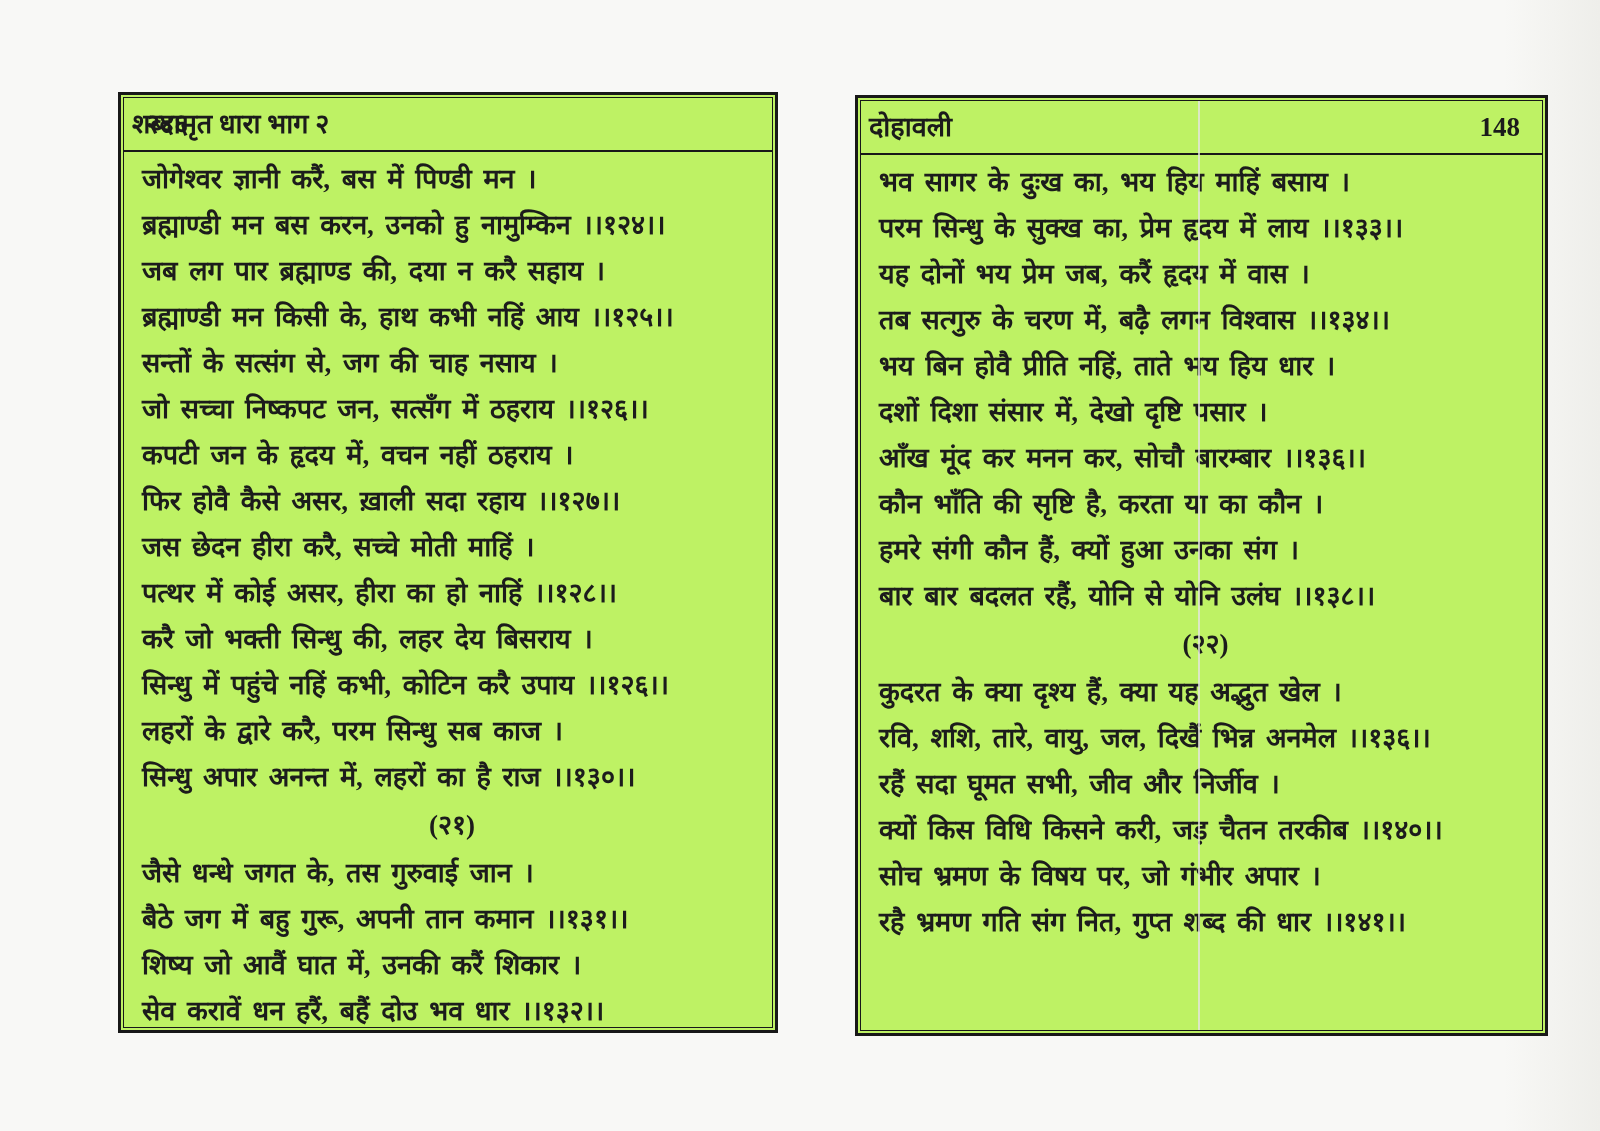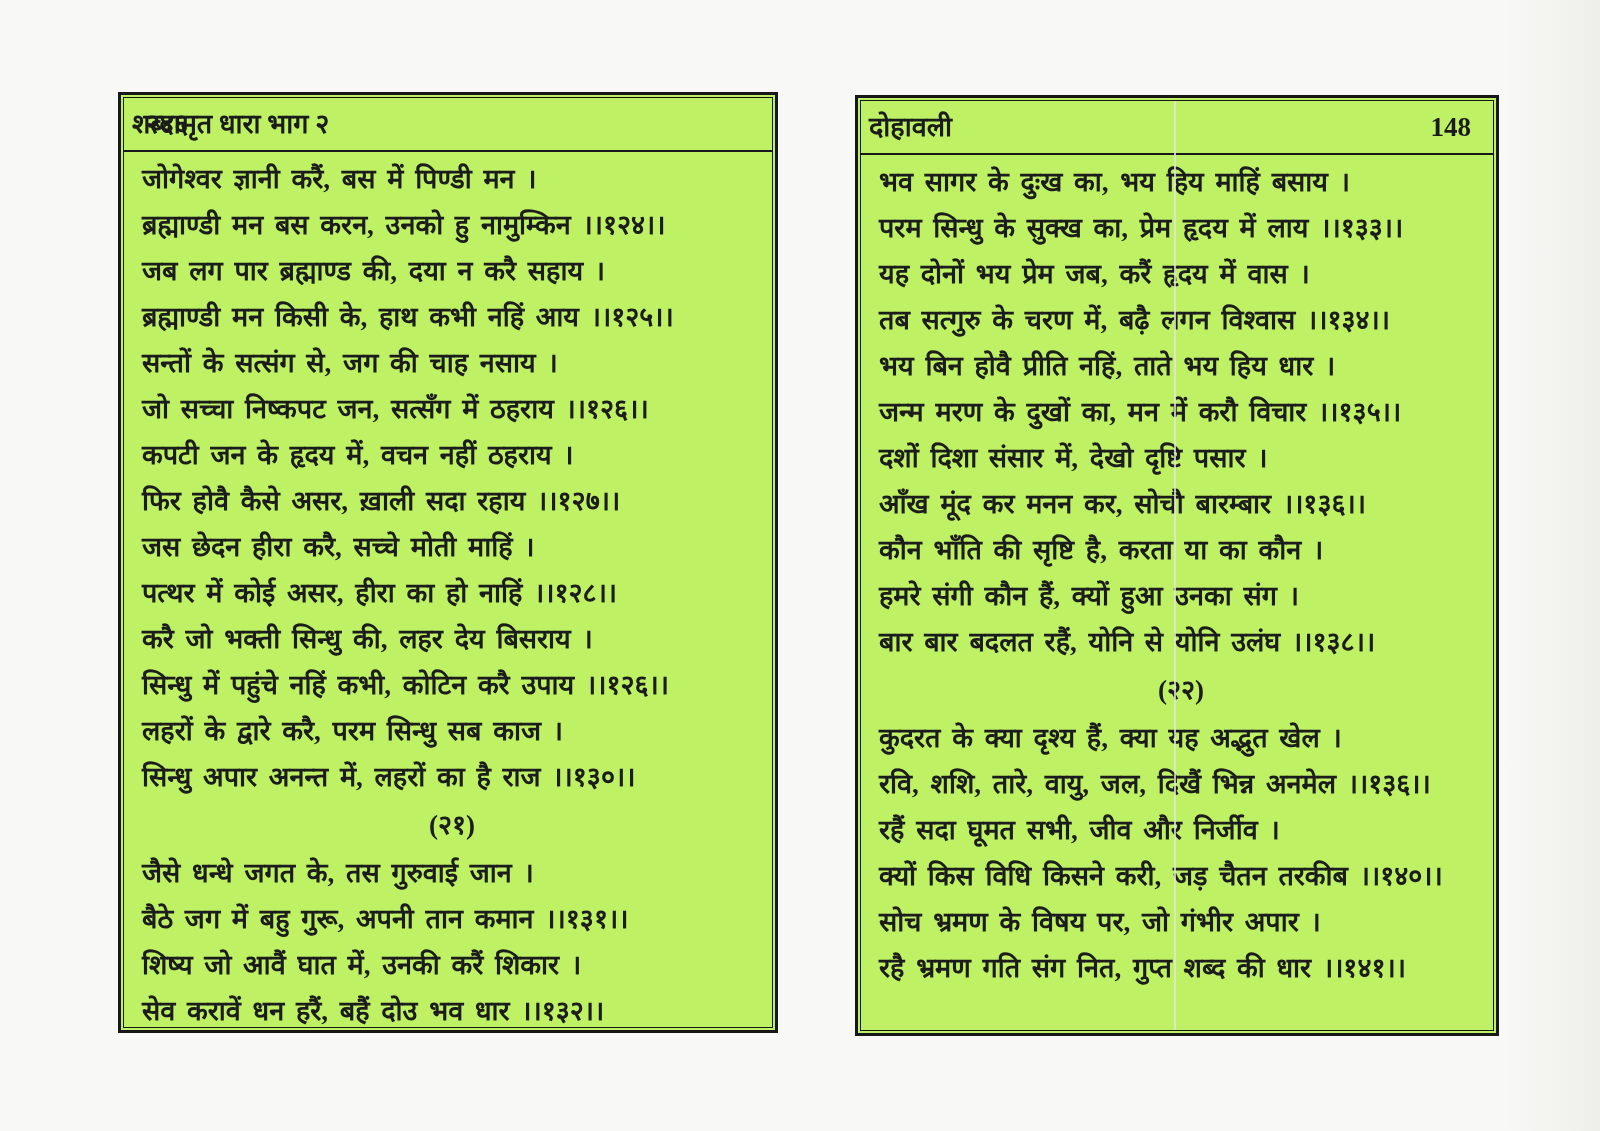--- a/index.html
+++ b/index.html
@@ -15,21 +15,21 @@
     color: #1b1b1b;
     overflow: hidden;
   }
   .page {
     position: absolute;
     background: #bef264;
     border: 3px solid #181818;
     box-sizing: border-box;
   }
   .page-left  { left: 118px; top: 92px;  width: 660px; height: 941px; }
-  .page-right { left: 855px; top: 95px;  width: 644px; height: 941px; }
+  .page-right { left: 855px; top: 95px;  width: 693px; height: 941px; }
   .page-inner {
     position: absolute;
     inset: 2px;
     border: 1.5px solid #181818;
     display: flex;
     flex-direction: column;
   }
   .page-header {
     position: relative;
     height: 52px;
@@ -115,21 +115,20 @@
     <div class="page-header">
       <span class="page-title">दोहावली</span>
       <span class="page-num-right">148</span>
     </div>
     <div class="page-content">
         <div class="line verse">भव सागर के दुःख का, भय हिय माहिं बसाय ।</div>
         <div class="line verse">परम सिन्धु के सुक्ख का, प्रेम हृदय में लाय ।।१३३।।</div>
         <div class="line verse">यह दोनों भय प्रेम जब, करैं हृदय में वास ।</div>
         <div class="line verse">तब सत्गुरु के चरण में, बढ़ै लगन विश्वास ।।१३४।।</div>
         <div class="line verse">भय बिन होवै प्रीति नहिं, ताते भय हिय धार ।</div>
-        <div class="line verse">जन्म मरण के दुखों का, मन में करौ विचार ।।१३५।।</div>
         <div class="line verse">दशों दिशा संसार में, देखो दृष्टि पसार ।</div>
         <div class="line verse">आँख मूंद कर मनन कर, सोचौ बारम्बार ।।१३६।।</div>
         <div class="line verse">कौन भाँति की सृष्टि है, करता या का कौन ।</div>
         <div class="line verse">हमरे संगी कौन हैं, क्यों हुआ उनका संग ।</div>
         <div class="line verse">बार बार बदलत रहैं, योनि से योनि उलंघ ।।१३८।।</div>
         <div class="line heading">(२२)</div>
         <div class="line verse">कुदरत के क्या दृश्य हैं, क्या यह अद्भुत खेल ।</div>
         <div class="line verse">रवि, शशि, तारे, वायु, जल, दिखैं भिन्न अनमेल ।।१३६।।</div>
         <div class="line verse">रहैं सदा घूमत सभी, जीव और निर्जीव ।</div>
         <div class="line verse">क्यों किस विधि किसने करी, जड़ चैतन तरकीब ।।१४०।।</div>

